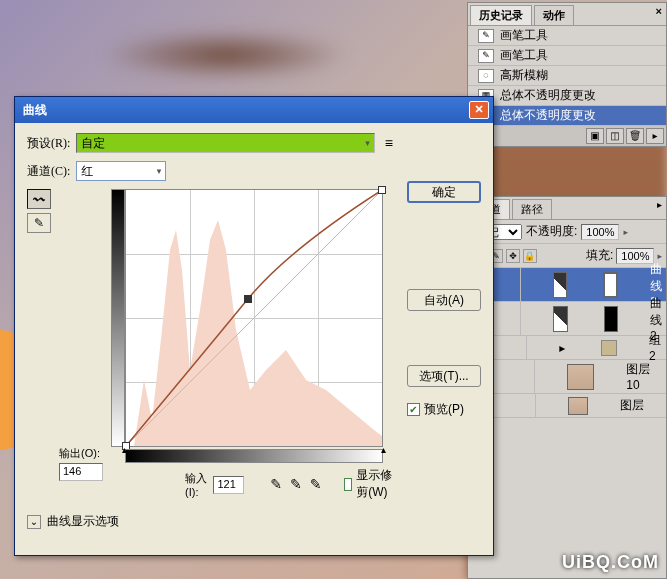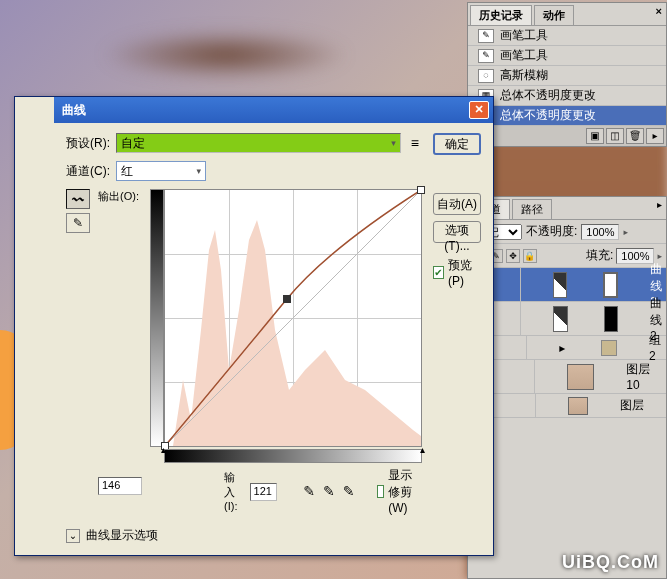--- a/index.html
+++ b/index.html
@@ -40,58 +40,58 @@
   .link-col { width: 18px; border-right: 1px solid #bbb; align-self: stretch; }
   .thumb { width: 28px; height: 26px; border: 1px solid #666; margin: 0 4px; background: #fff; }
   .thumb.black { background: #000; }
   .thumb.mask { background: #fff; border: 2px double #666; }
   .thumb.folder { width: 20px; height: 16px; background: #c8b890; border: 1px solid #888; }
   .thumb.img { background: linear-gradient(#d4b8a0, #c4a890); }
   .layer-row.short { height: 24px; }
   .layer-row.short .thumb { width: 20px; height: 18px; }
 
   
-  .dialog { position: absolute; left: 14px; top: 96px; width: 480px; height: 460px; background: #ece9d8; border: 1px solid #0a246a; box-shadow: 2px 2px 6px rgba(0,0,0,0.4); padding-left: 39px; }
+  .dialog { position: absolute; left: 14px; top: 96px; width: 480px; height: 460px; background: #ece9d8; border: 1px solid #0a246a; box-shadow: 2px 2px 6px rgba(0,0,0,0.4); }
   .titlebar { height: 26px; background: linear-gradient(#3b77d6, #2a5fc0); display: flex; align-items: center; padding: 0 4px 0 8px; color: #fff; font-size: 13px; font-weight: bold; }
   .titlebar .close { margin-left: auto; width: 20px; height: 18px; background: #e86030; border: 1px solid #fff; text-align: center; line-height: 15px; font-size: 11px; color: #fff; border-radius: 2px; }
   .dialog-body { padding: 10px 12px; display: flex; gap: 10px; }
   .dlg-left { flex: 1; }
   .dlg-right { width: 74px; display: flex; flex-direction: column; gap: 6px; align-items: stretch; }
   .row { display: flex; align-items: center; gap: 6px; margin-bottom: 8px; }
-  .row label { font-size: 12px; }
+  .row label { font-size: 12px; font-family: Liberation Serif, serif; }
   .preset-select { flex: 1; height: 20px; border: 1px inset #bbb; background: #84cc16; display: flex; align-items: center; padding: 0 4px; justify-content: space-between; font-size: 12px; }
   .arrow-down { font-size: 9px; color: #555; }
   .menu-icon { font-size: 14px; padding: 0 4px; }
   .channel-select { width: 90px; height: 20px; border: 1px solid #7a9ac9; background: #fff; display: flex; align-items: center; padding: 0 4px; justify-content: space-between; font-size: 12px; }
   .curve-area { display: flex; gap: 4px; }
   .curve-tools { display: flex; flex-direction: column; gap: 4px; margin-right: 4px; }
   .tool-btn { width: 24px; height: 20px; border: 1px solid #888; background: #ece9d8; text-align: center; line-height: 18px; font-size: 12px; }
   .tool-btn.active { border: 1px inset #666; background: #d8d5c8; }
   .curve-main { display: flex; }
   .vgradient { width: 14px; height: 258px; background: linear-gradient(#000, #fff); border: 1px solid #888; }
   .curve-box { width: 258px; height: 258px; border: 1px solid #888; background: #fff; position: relative; }
   .grid-line-v { position: absolute; top: 0; bottom: 0; width: 1px; background: #ccc; }
   .grid-line-h { position: absolute; left: 0; right: 0; height: 1px; background: #ccc; }
   .histogram { position: absolute; inset: 0; }
   .baseline { position: absolute; left: 0; bottom: 0; width: 100%; height: 100%; }
   .curve-line { position: absolute; inset: 0; }
   .point { position: absolute; width: 8px; height: 8px; background: #333; transform: translate(-4px, -4px); }
   .hgradient { width: 258px; height: 14px; background: linear-gradient(90deg, #000, #fff); border: 1px solid #888; margin-left: 14px; margin-top: 2px; position: relative; }
   .slider-arrow { position: absolute; top: -6px; font-size: 10px; color: #000; }
-  .io-col { display: flex; flex-direction: column; justify-content: space-between; padding-bottom: 20px; margin-right: 4px; }
+  .io-col { display: flex; flex-direction: column; justify-content: flex-end; padding-bottom: 20px; margin-right: 4px; }
   .io-label { font-size: 11px; }
   .io-val { width: 44px; height: 18px; border: 1px inset #bbb; background: #fff; text-align: left; padding: 1px 3px; font-size: 11px; margin-top: 2px; }
   .input-row { display: flex; align-items: center; gap: 6px; margin-top: 4px; margin-left: 74px; }
   .eyedroppers { display: flex; gap: 8px; margin-left: 20px; }
   .eyedropper { font-size: 14px; }
   .show-clip { display: flex; align-items: center; gap: 4px; margin-left: 16px; font-size: 12px; }
   .expand-row { display: flex; align-items: center; gap: 6px; margin-top: 12px; font-size: 12px; }
   .expand-icon { width: 14px; height: 14px; border: 1px solid #888; text-align: center; line-height: 12px; font-size: 10px; }
 
-  .btn { height: 22px; border: 1px solid #888; background: #ece9d8; font-size: 12px; border-radius: 3px; }
+  .btn { height: 22px; border: 1px solid #888; background: #ece9d8; font-size: 12px; border-radius: 3px; margin-top: 48px; }
   .btn.primary { border: 2px solid #4a6eb8; }
   .btn:disabled { color: #999; }
   .preview-row { display: flex; align-items: center; gap: 4px; margin-top: 8px; font-size: 12px; }
   .checkbox { width: 13px; height: 13px; border: 1px solid #4a8a4a; background: #fff; text-align: center; line-height: 11px; font-size: 10px; color: #2a7a2a; }
 
   .watermark { position: absolute; right: 8px; bottom: 6px; font-size: 18px; font-weight: bold; color: #fff; text-shadow: 0 0 4px #000; letter-spacing: 1px; }
 </style>
 </head>
 <body>
 

